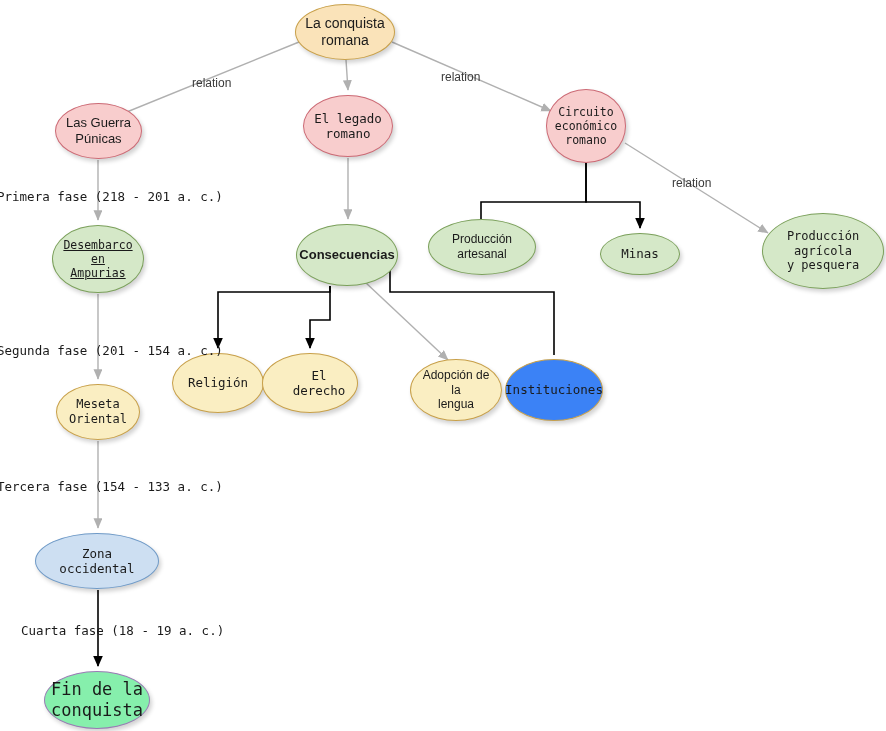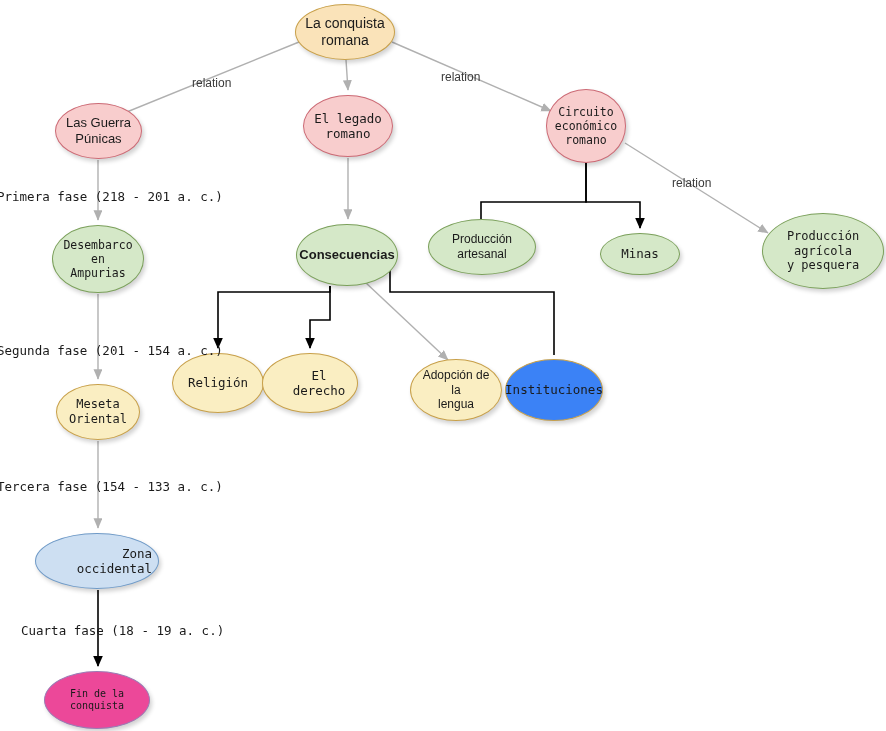--- a/index.html
+++ b/index.html
@@ -131,39 +131,39 @@
   <div id="node-layer">
       <div class="node sans" style="left: 295px; top: 4px; width: 100px; height: 56px; background: rgb(250, 227, 185); border-color: rgb(200, 160, 74); font-size: 14px;">La conquista
 romana</div>
       <div class="node sans" style="left: 55px; top: 103px; width: 87px; height: 56px; background: rgb(248, 205, 205); border-color: rgb(204, 106, 117); font-size: 13px;">Las Guerra
 Púnicas</div>
       <div class="node mono" style="left: 303px; top: 95px; width: 90px; height: 62px; background: rgb(248, 205, 205); border-color: rgb(204, 106, 117); font-size: 12.5px;">El legado
 romano</div>
       <div class="node mono" style="left: 546px; top: 89px; width: 80px; height: 74px; background: rgb(248, 205, 205); border-color: rgb(204, 106, 117); font-size: 11.5px;">Circuito
 económico
 romano</div>
-      <div class="node mono" style="left: 52px; top: 225px; width: 92px; height: 68px; background: rgb(213, 232, 200); border-color: rgb(123, 160, 91); font-size: 11.5px;">Desembarco
+      <div class="node mono" style="left: 52px; top: 225px; width: 92px; height: 68px; background: rgb(213, 232, 200); border-color: rgb(123, 160, 91); font-size: 11.5px; text-decoration: underline;">Desembarco
 en
 Ampurias</div>
       <div class="node sans" style="left: 296px; top: 224px; width: 102px; height: 62px; background: rgb(213, 232, 200); border-color: rgb(123, 160, 91); font-size: 13px; font-weight: bold;">Consecuencias</div>
       <div class="node sans" style="left: 428px; top: 219px; width: 108px; height: 56px; background: rgb(213, 232, 200); border-color: rgb(123, 160, 91); font-size: 12px;">Producción
 artesanal</div>
       <div class="node mono" style="left: 600px; top: 233px; width: 80px; height: 42px; background: rgb(213, 232, 200); border-color: rgb(123, 160, 91); font-size: 12.5px;">Minas</div>
       <div class="node mono" style="left: 762px; top: 213px; width: 122px; height: 76px; background: rgb(213, 232, 200); border-color: rgb(123, 160, 91); font-size: 12px;">Producción
 agrícola
 y pesquera</div>
       <div class="node mono" style="left: 56px; top: 384px; width: 84px; height: 56px; background: rgb(250, 238, 194); border-color: rgb(200, 160, 74); font-size: 12px;">Meseta
 Oriental</div>
       <div class="node mono" style="left: 172px; top: 353px; width: 92px; height: 60px; background: rgb(250, 238, 194); border-color: rgb(200, 160, 74); font-size: 12.5px;">Religión</div>
       <div class="node mono" style="left: 262px; top: 353px; width: 96px; height: 60px; background: rgb(250, 238, 194); border-color: rgb(200, 160, 74); font-size: 12.5px; padding-left: 24px;">El derecho</div>
       <div class="node sans" style="left: 410px; top: 359px; width: 92px; height: 62px; background: rgb(250, 238, 194); border-color: rgb(200, 160, 74); font-size: 12px;">Adopción de la
 lengua</div>
       <div class="node mono" style="left: 505px; top: 359px; width: 98px; height: 62px; background: #3b82f6; border-color: rgb(200, 160, 74); font-size: 12.5px;">Instituciones</div>
-      <div class="node mono" style="left: 35px; top: 533px; width: 124px; height: 56px; background: rgb(205, 223, 242); border-color: rgb(111, 154, 199); font-size: 12.5px; text-align: right;">Zona occidental</div>
-      <div class="node mono" style="left: 44px; top: 671px; width: 106px; height: 58px; background: #ec4899; border-color: rgb(154, 123, 181); font-size: 10px;">Fin de la
+      <div class="node mono" style="left: 35px; top: 533px; width: 124px; height: 56px; background: rgb(205, 223, 242); border-color: rgb(111, 154, 199); font-size: 12.5px;">Zona occidental</div>
+      <div class="node mono" style="left: 44px; top: 671px; width: 106px; height: 58px; background: #86efac; border-color: rgb(154, 123, 181); font-size: 17px;">Fin de la
 conquista</div>
     </div>
 
   <div id="label-layer">
       <div class="edge-label" style="left: 192px; top: 76px;">relation</div>
       <div class="edge-label" style="left: 441px; top: 70px;">relation</div>
       <div class="edge-label" style="left: 672px; top: 176px;">relation</div>
       <div class="phase-label" style="left: -3px; top: 189px;">Primera fase (218 - 201 a. c.)</div>
       <div class="phase-label" style="left: -3px; top: 343px;">Segunda fase (201 - 154 a. c.)</div>
       <div class="phase-label" style="left: -3px; top: 479px;">Tercera fase (154 - 133 a. c.)</div>

